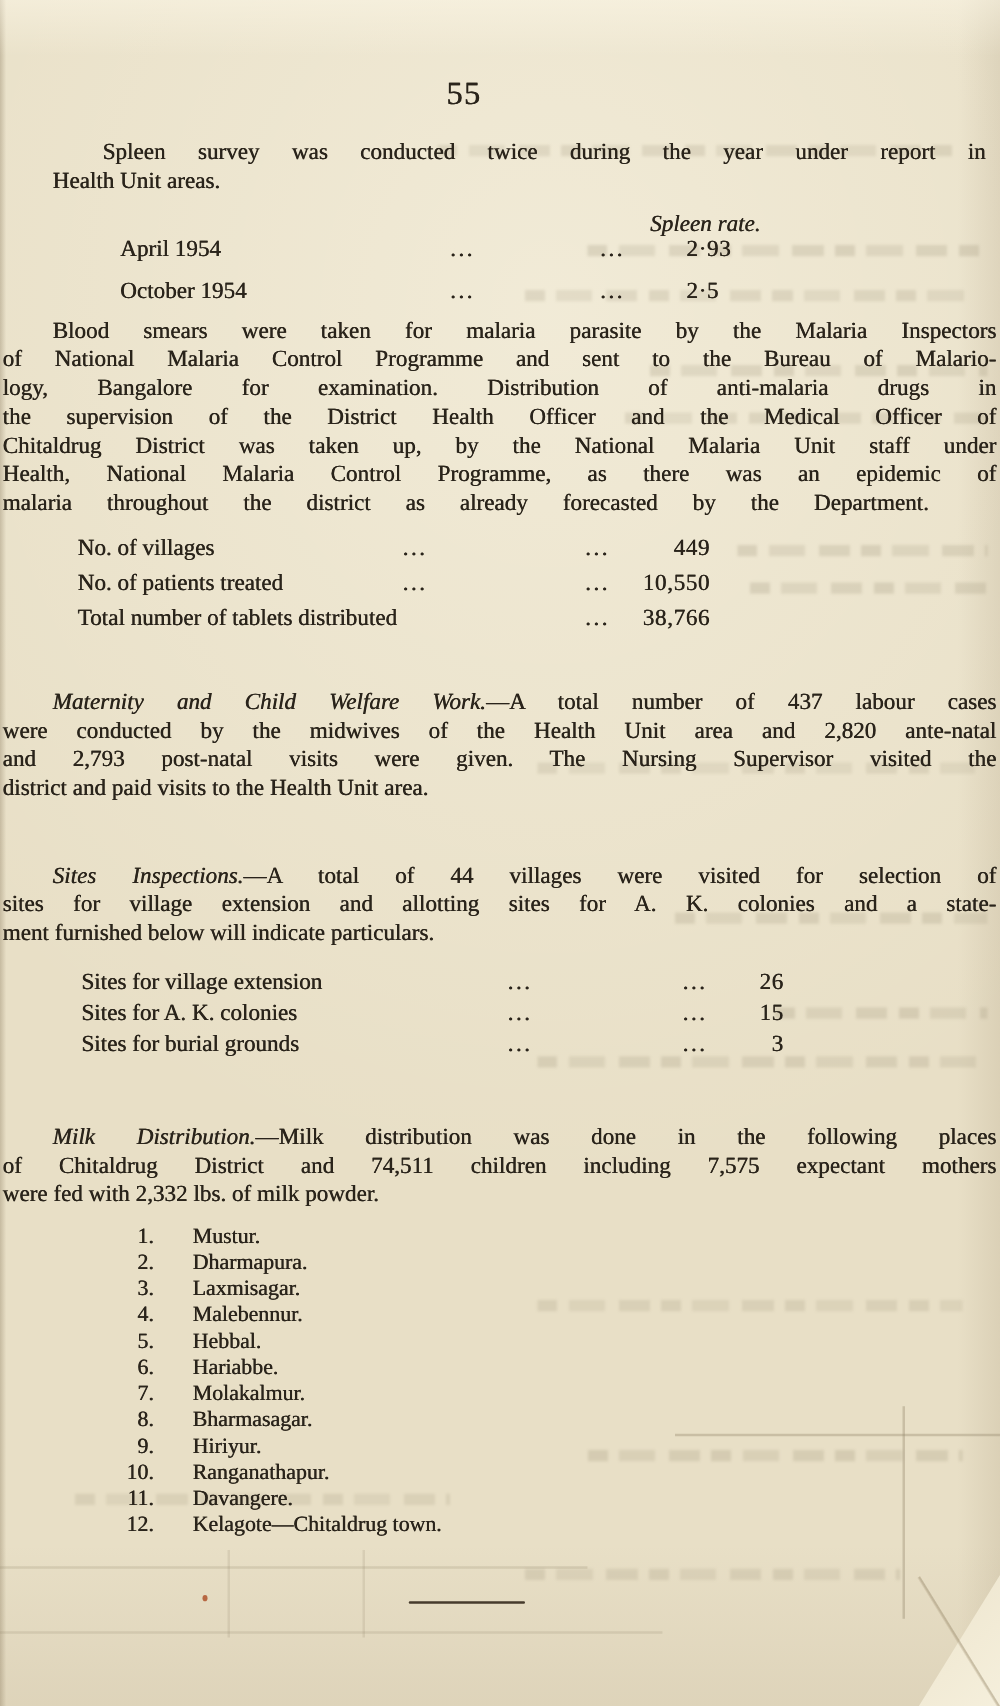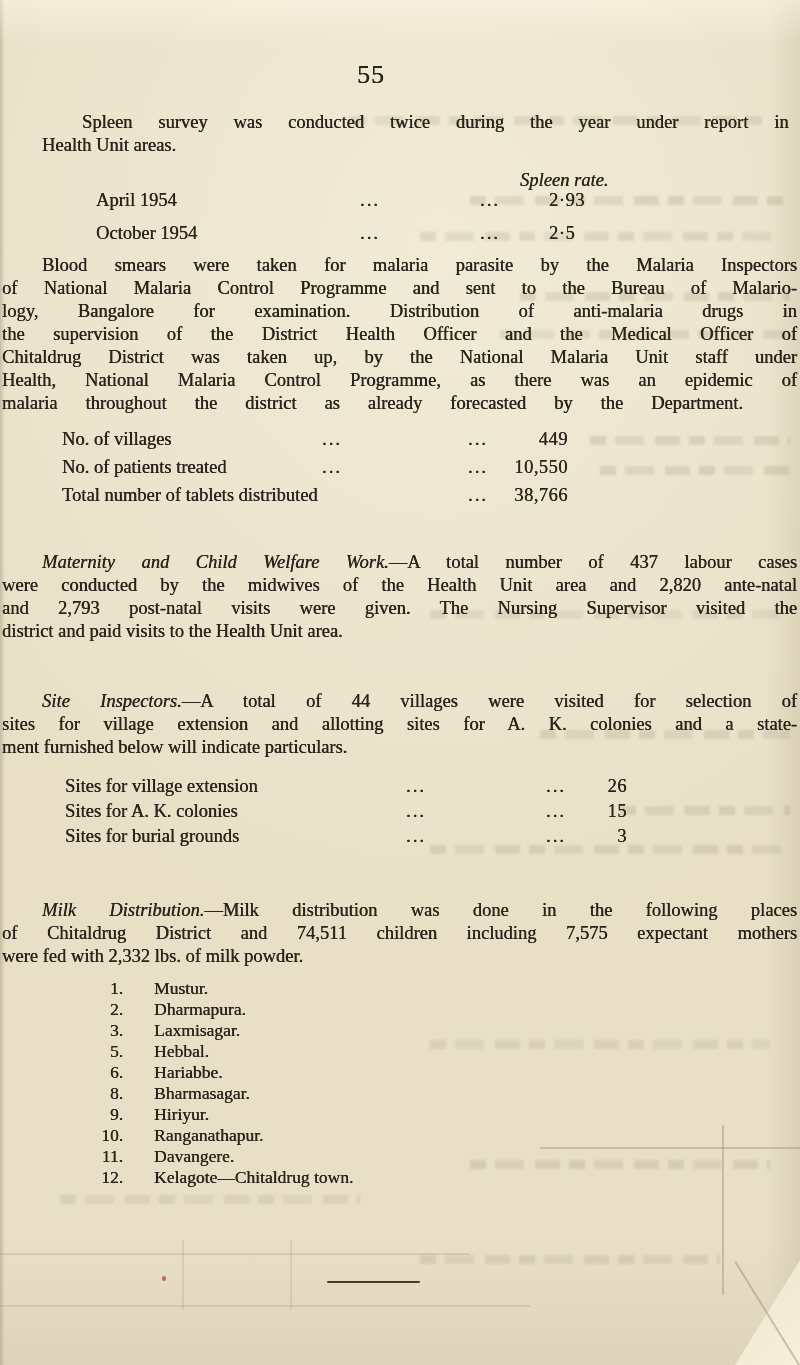--- a/index.html
+++ b/index.html
@@ -181,41 +181,43 @@
     </div>
 
   <section class="sec sec-maternity txt">
       <div class="pline jl fl"><span class="it">Maternity and Child Welfare Work.</span><span>—A total number of 437 labour cases</span></div>
       <div class="pline jl"><span>were conducted by the midwives of the Health Unit area and 2,820 ante-natal</span></div>
       <div class="pline jl"><span>and 2,793 post-natal visits were given.  The Nursing Supervisor visited the</span></div>
       <div class="pline"><span>district and paid visits to the Health Unit area.</span></div>
     </section>
 
   <section class="sec sec-site txt">
-      <div class="pline jl fl"><span class="it">Site Inspectors.</span><span>—A total of 44 villages were visited for selection of</span></div>
+      <div class="pline jl fl"><span class="it">Sites Inspections.</span><span>—A total of 44 villages were visited for selection of</span></div>
       <div class="pline jl"><span>sites for village extension and allotting sites for A. K. colonies and a state-</span></div>
       <div class="pline"><span>ment furnished below will indicate particulars.</span></div>
     </section>
   <div class="tbl tbl-sites txt">
       <div class="trow"><span class="tlabel">Sites for village extension</span><span class="d1">...</span><span class="d2">...</span><span class="tval">26</span></div>
       <div class="trow"><span class="tlabel">Sites for A. K. colonies</span><span class="d1">...</span><span class="d2">...</span><span class="tval">15</span></div>
       <div class="trow"><span class="tlabel">Sites for burial grounds</span><span class="d1">...</span><span class="d2">...</span><span class="tval">3</span></div>
     </div>
 
   <section class="sec sec-milk txt">
       <div class="pline jl fl"><span class="it">Milk Distribution.</span><span>—Milk distribution was done in the following places</span></div>
       <div class="pline jl"><span>of Chitaldrug District and 74,511 children including 7,575 expectant mothers</span></div>
       <div class="pline"><span>were fed with 2,332 lbs. of milk powder.</span></div>
     </section>
   <ol class="places txt">
       <li><span class="num">1.</span><span class="place">Mustur.</span></li>
       <li><span class="num">2.</span><span class="place">Dharmapura.</span></li>
       <li><span class="num">3.</span><span class="place">Laxmisagar.</span></li>
+      <li><span class="num">4.</span><span class="place">Malebennur.</span></li>
       <li><span class="num">5.</span><span class="place">Hebbal.</span></li>
       <li><span class="num">6.</span><span class="place">Hariabbe.</span></li>
+      <li><span class="num">7.</span><span class="place">Molakalmur.</span></li>
       <li><span class="num">8.</span><span class="place">Bharmasagar.</span></li>
       <li><span class="num">9.</span><span class="place">Hiriyur.</span></li>
       <li><span class="num">10.</span><span class="place">Ranganathapur.</span></li>
       <li><span class="num">11.</span><span class="place">Davangere.</span></li>
       <li><span class="num">12.</span><span class="place">Kelagote—Chitaldrug town.</span></li>
     </ol>
 
   <div class="divider"></div>
 
   <div class="fold"></div>

